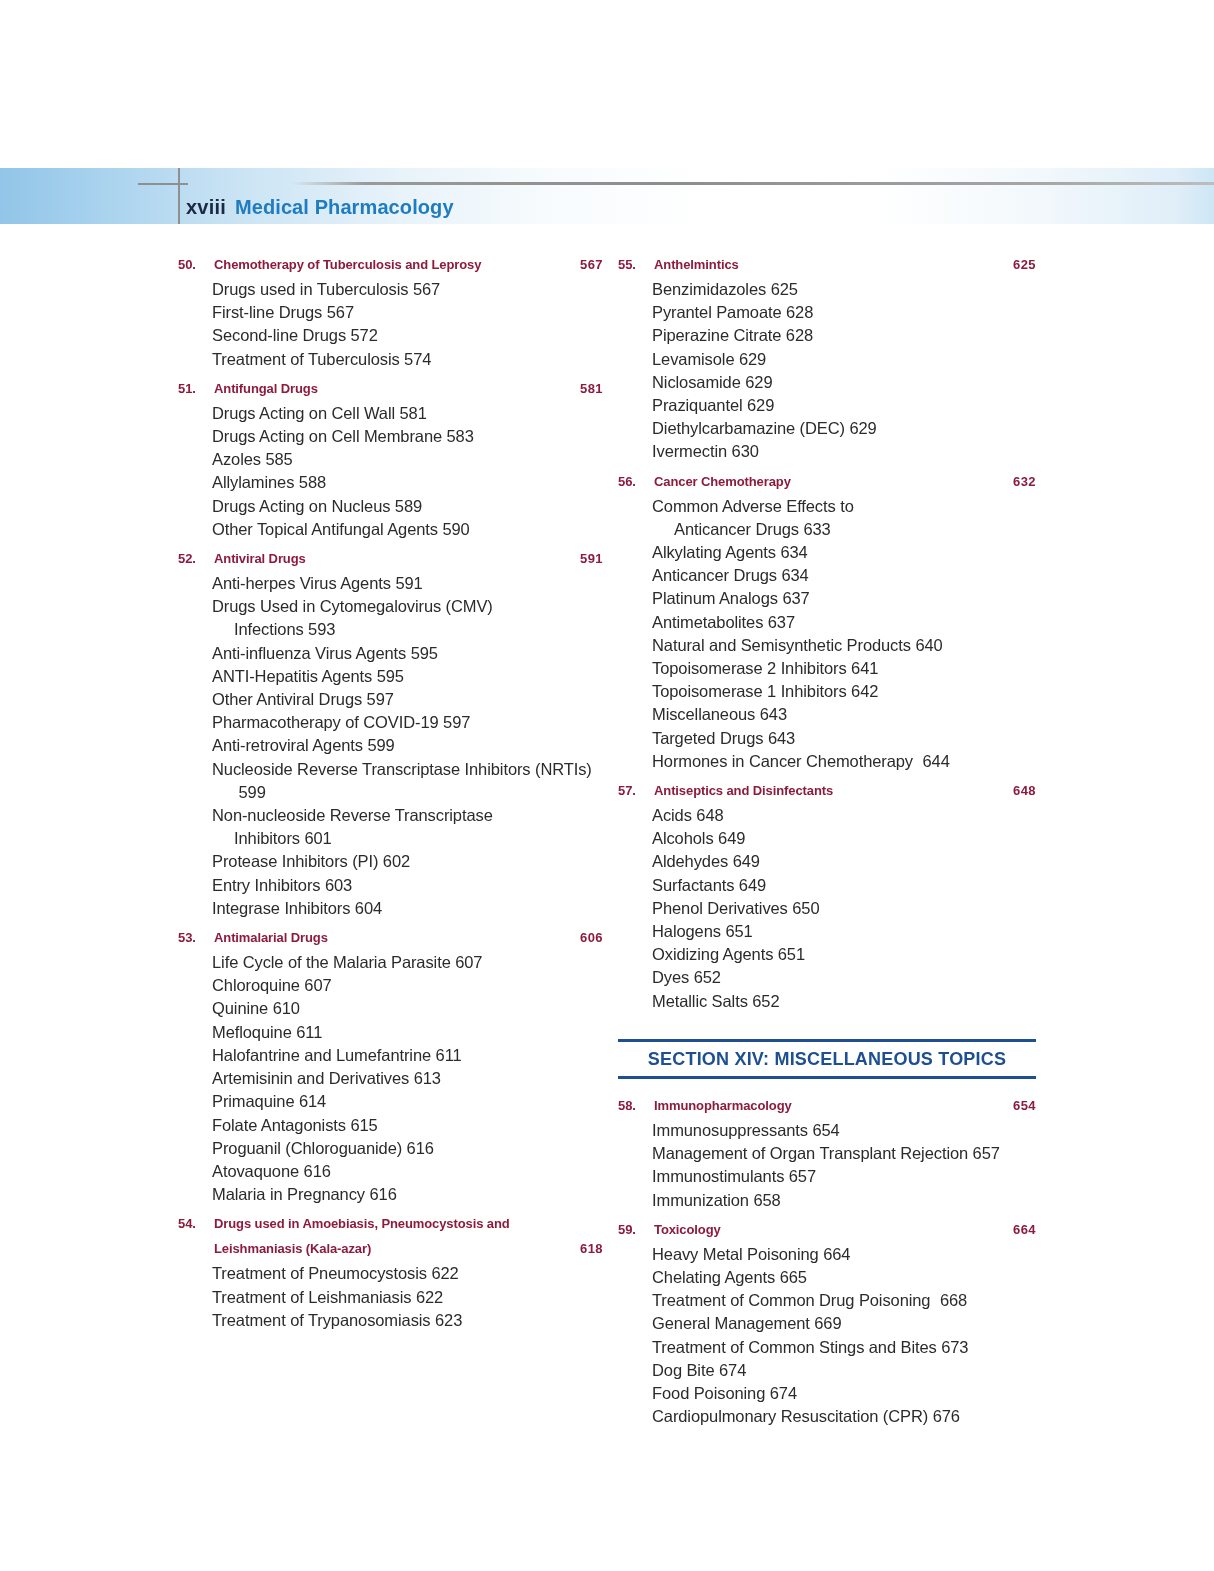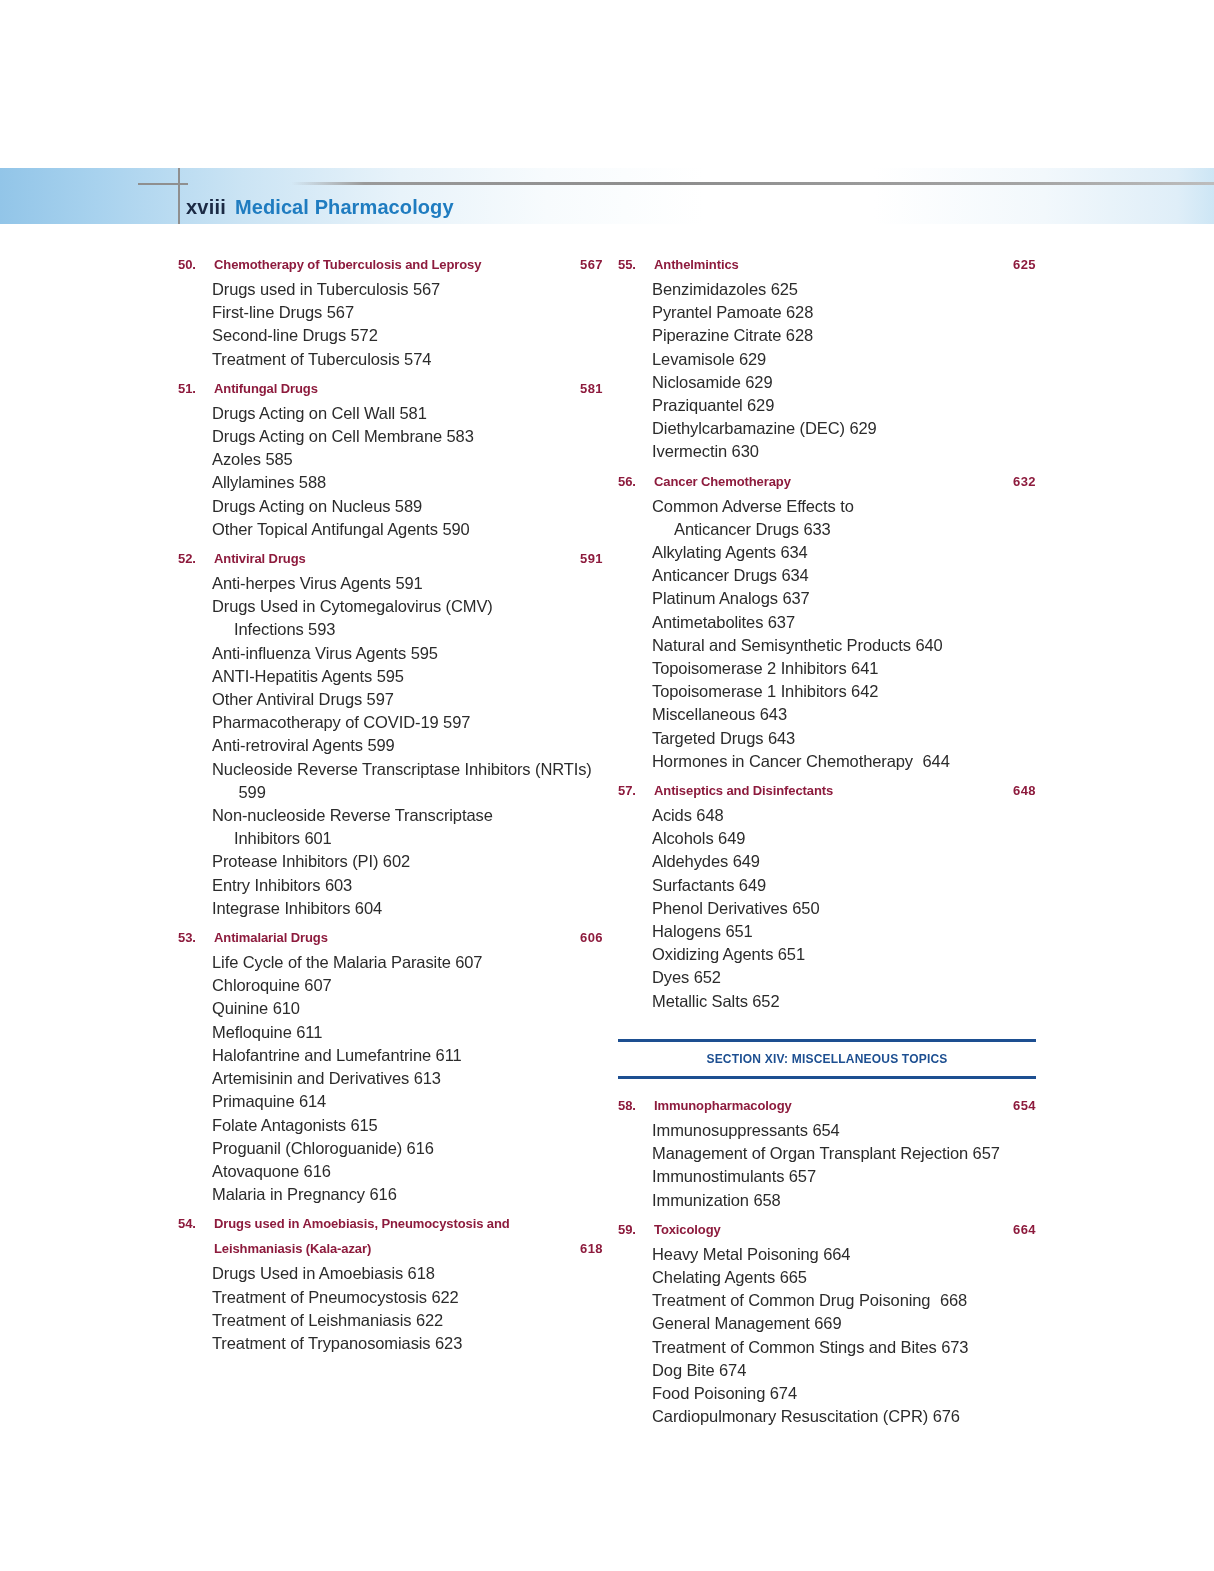--- a/index.html
+++ b/index.html
@@ -157,21 +157,21 @@
   .section-banner {
     margin: 26px 0 14px 0;
     padding: 6px 0 6px 0;
     border-top: 3px solid #1d4f91;
     border-bottom: 3px solid #1d4f91;
     text-align: center;
   }
   .section-banner-label {
     display: block;
     color: #1d4f91;
-    font-size: 12px;
+    font-size: 18px;
     font-weight: bold;
     letter-spacing: 0.2px;
     line-height: 22px;
   }
 </style>
 </head>
 <body>
 
 <div class="top-band"></div>
 <div class="top-rule"></div>
@@ -253,21 +253,20 @@
           <li class="sub"><span>Malaria in Pregnancy</span><span class="pg">&nbsp;616</span></li>
         </ul>
       </div>
       <div class="chapter">
         <div class="chapter-head">
           <span class="chapter-num">54.</span>
           <span class="chapter-title">Drugs used in Amoebiasis, Pneumocystosis and Leishmaniasis (Kala-azar)</span>
           <span class="chapter-page">618</span>
         </div>
         <ul class="subs">
-          <li class="sub"><span>Drugs Used in Amoebiasis</span><span class="pg">&nbsp;618</span></li>
           <li class="sub"><span>Treatment of Pneumocystosis</span><span class="pg">&nbsp;622</span></li>
           <li class="sub"><span>Treatment of Leishmaniasis</span><span class="pg">&nbsp;622</span></li>
           <li class="sub"><span>Treatment of Trypanosomiasis</span><span class="pg">&nbsp;623</span></li>
         </ul>
       </div>
     </div>
   <div class="col col-right" id="col-right">
       <div class="chapter">
         <div class="chapter-head">
           <span class="chapter-num">55.</span>

